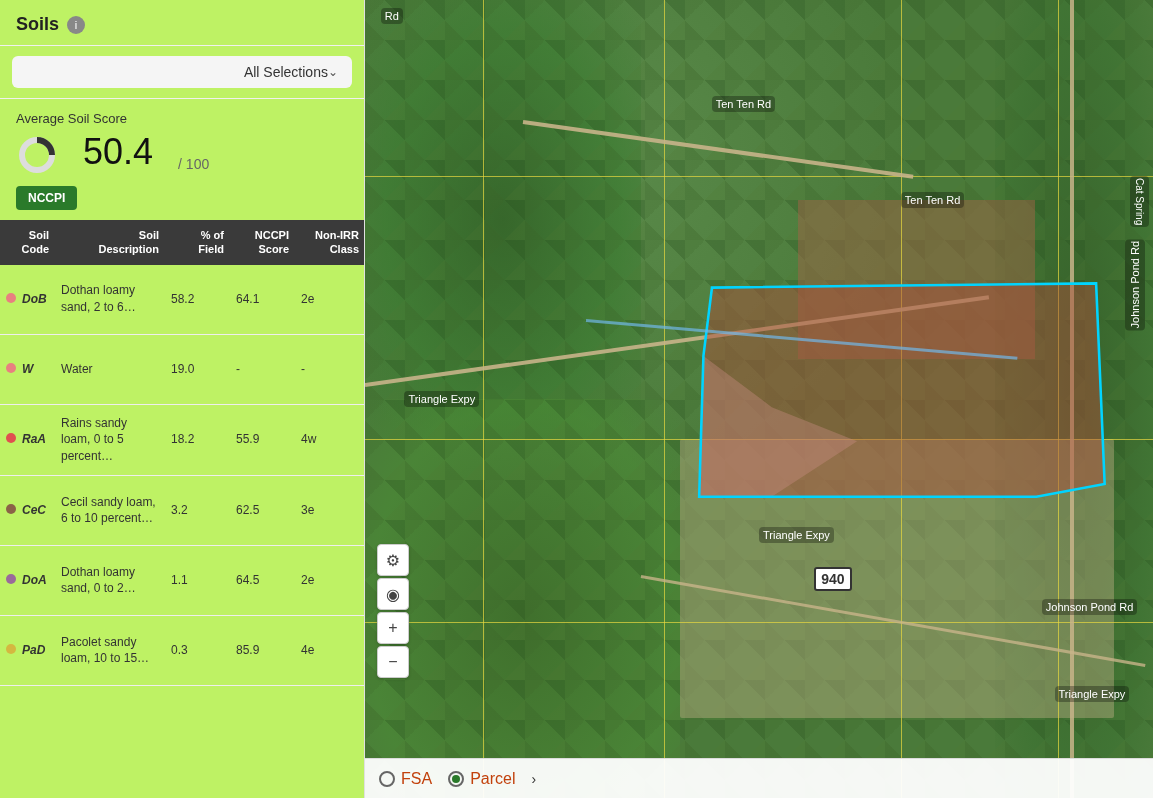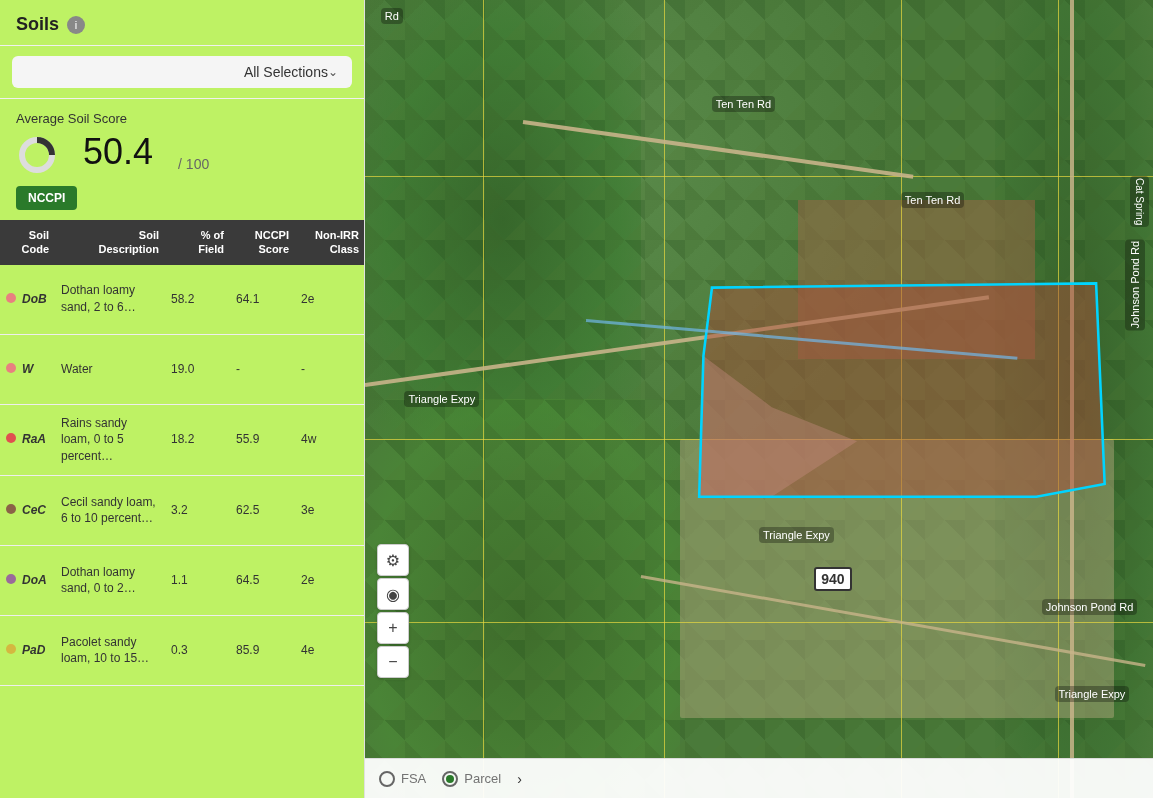--- a/index.html
+++ b/index.html
@@ -245,22 +245,22 @@
       align-items: center;
       padding: 0 14px;
       gap: 16px;
       border-top: 1px solid #ddd;
     }
 
     .map-bottom-option {
       display: flex;
       align-items: center;
       gap: 6px;
-      font-size: 13px;
-      color: #737373;
+      font-size: 16px;
+      color: #c2410c;
       cursor: pointer;
     }
 
     .radio-outer {
       width: 16px;
       height: 16px;
       border-radius: 50%;
       border: 2px solid #666;
       display: flex;
       align-items: center;

